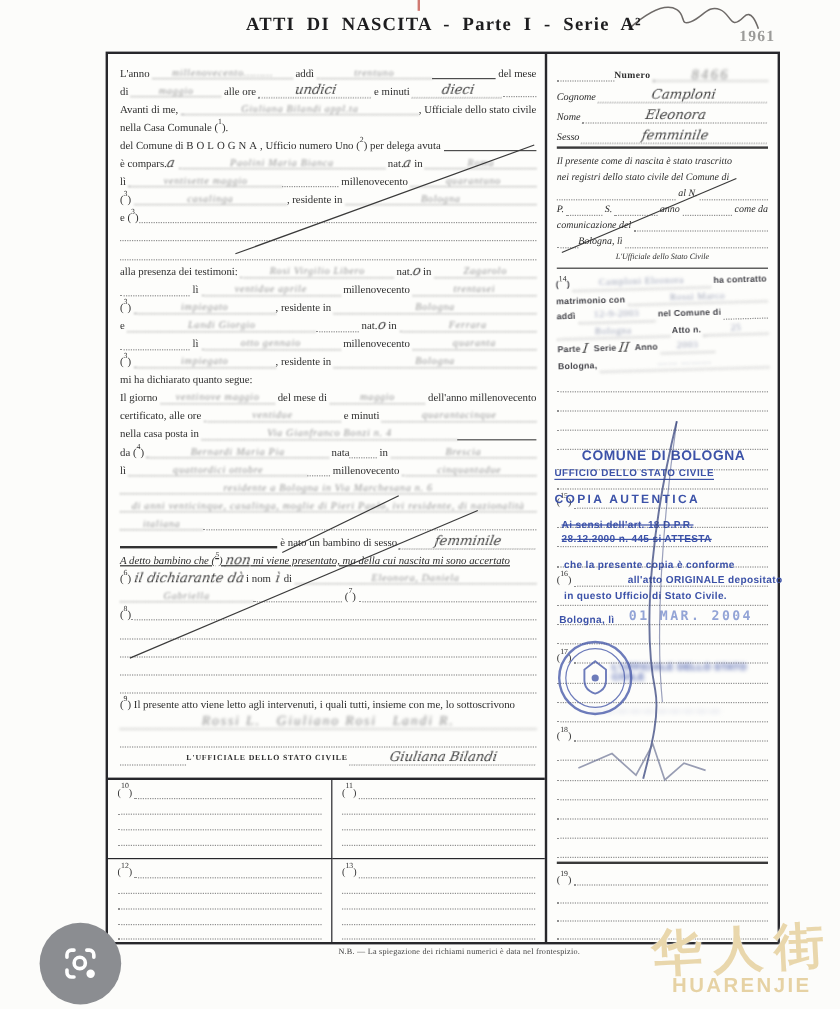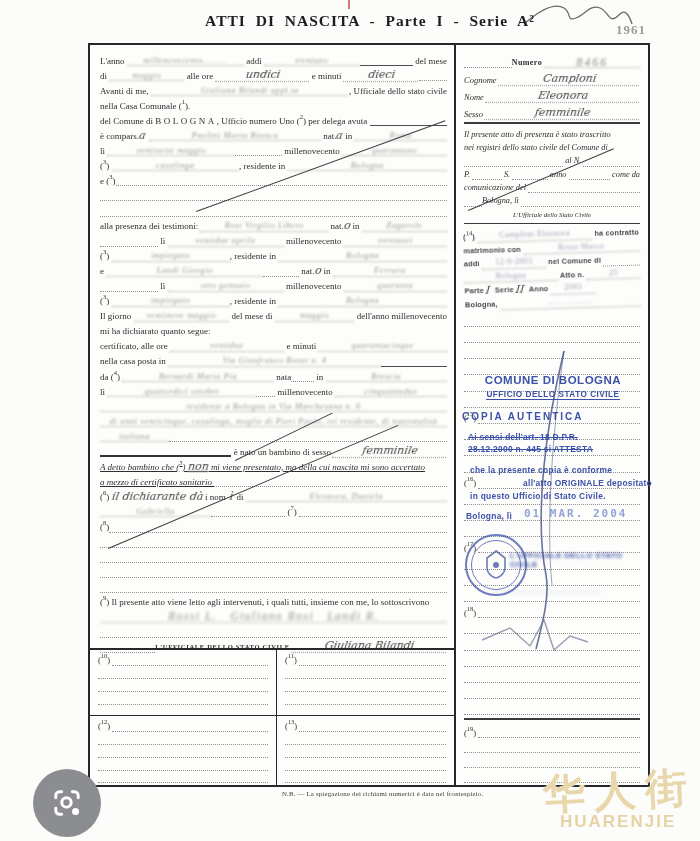--- a/index.html
+++ b/index.html
@@ -203,30 +203,30 @@
           </div>
           <div class="ln">
             <span class="p">(</span>
             <span class="sup">3</span>
             <span class="p">) </span>
             <span class="hb fill" style="flex-grow: 1.4;">impiegato</span>
             <span class="p">, residente in </span>
             <span class="hb fill" style="flex-grow: 2;">Bologna</span>
           </div>
           <div class="ln">
+            <span class="p">mi ha dichiarato quanto segue:</span>
+          </div>
+          <div class="ln">
             <span class="p">Il giorno </span>
             <span class="hb fill" style="flex-grow: 1.8;">ventinove maggio</span>
             <span class="p"> del mese di </span>
             <span class="hb fill" style="flex-grow: 1.5;">maggio</span>
             <span class="p"> dell'anno millenovecento</span>
           </div>
           <div class="ln">
-            <span class="p">mi ha dichiarato quanto segue:</span>
-          </div>
-          <div class="ln">
             <span class="p">certificato, alle ore </span>
             <span class="hb fill" style="flex-grow: 1.6;">ventidue</span>
             <span class="p"> e minuti </span>
             <span class="hb fill" style="flex-grow: 1.8;">quarantacinque</span>
           </div>
           <div class="ln">
             <span class="p">nella casa posta in </span>
             <span class="hb fill" style="flex-grow: 2.6;">Via Gianfranco Bonzi n. 4</span>
             <span class="sol fill" style="flex-grow: 0.8;"></span>
           </div>
@@ -262,24 +262,20 @@
             <span class="p"> è nato un bambino di sesso </span>
             <span class="h2 fill" style="flex-grow: 1.3;">femminile</span>
           </div>
           <div class="ln ital">
             <span class="p">A detto bambino che (</span>
             <span class="sup">5</span>
             <span class="p">) </span>
             <span class="h2">non</span>
             <span class="p"> mi viene presentato, ma della cui nascita mi sono accertato</span>
           </div>
-          <div class="ln ital">
-            <span class="p">a mezzo di certificato sanitario </span>
-            <span class="p fill" style="flex-grow: 2;"></span>
-          </div>
           <div class="ln">
             <span class="p">(</span>
             <span class="sup">6</span>
             <span class="p">) </span>
             <span class="h2">il dichiarante dà</span>
             <span class="p"> i nom</span>
             <span class="h2"> ì </span>
             <span class="p">di </span>
             <span class="hb fill" style="flex-grow: 2;">Eleonora, Daniela</span>
           </div>
@@ -425,21 +421,21 @@
             <span class="h2 fill" style="flex-grow: 1;">Eleonora</span>
           </div>
           <div class="ln">
             <span class="it">Sesso </span>
             <span class="h2 fill" style="flex-grow: 1;">femminile</span>
           </div>
         </div>
       <div class="hrule"></div>
       <div class="secB">
           <div class="ln">
-            <span class="it">Il presente atto di presenza è stato trascritto</span>
+            <span class="it">Il presente come di nascita è stato trascritto</span>
           </div>
           <div class="ln">
             <span class="it">nei registri dello stato civile del Comune di</span>
           </div>
           <div class="ln">
             <span class="p fill" style="flex-grow: 1.4;"></span>
             <span class="it"> al N. </span>
             <span class="p fill" style="flex-grow: 0.8;"></span>
           </div>
           <div class="ln">
@@ -605,21 +601,21 @@
             <span class="p fill" style="flex-grow: 1;"></span>
           </div>
           <div class="ln">
             <span class="p fill" style="flex-grow: 1;"></span>
           </div>
         </div>
 
       <div class="strike" style="left:12px;top:165px;width:158px;transform:rotate(-23deg);"></div>
 
       <div class="overlay bstamp bs-h1" style="left:6px;top:329px;width:182px;text-align:center;">COMUNE DI BOLOGNA</div>
-      <div class="overlay bstamp" style="left:6px;top:344px;width:182px;text-align:center;">
+      <div class="overlay bstamp" style="left:6px;top:344px;width:182px;text-align:left;">
         <span class="bs-h2">UFFICIO DELLO STATO CIVILE</span>
       </div>
       <div class="overlay bstamp bs-copia" style="left:6px;top:366px;width:182px;">COPIA AUTENTICA</div>
       <div class="overlay bstamp bs-line lt" style="left:6px;top:387px;width:182px;text-align:left;padding-left:6px;">Ai sensi dell'art. 18 D.P.R.</div>
       <div class="overlay bstamp bs-line lt" style="left:6px;top:399px;width:182px;text-align:left;padding-left:6px;">28.12.2000 n. 445 si ATTESTA</div>
       <div class="overlay bstamp bs-line" style="left:6px;top:420px;width:182px;text-align:left;padding-left:8px;">che la presente copia è conforme</div>
       <div class="overlay bstamp bs-line" style="left:6px;top:433px;width:182px;text-align:right;padding-left:8px;">all'atto ORIGINALE depositato</div>
       <div class="overlay bstamp bs-line" style="left:6px;top:446px;width:182px;text-align:left;padding-left:8px;">in questo Ufficio di Stato Civile.</div>
       <div class="overlay bstamp bs-line" style="left:10px;top:466px;">Bologna, lì</div>
       <div class="overlay bs-date" style="left:68px;top:462px;">01 MAR. 2004</div>

